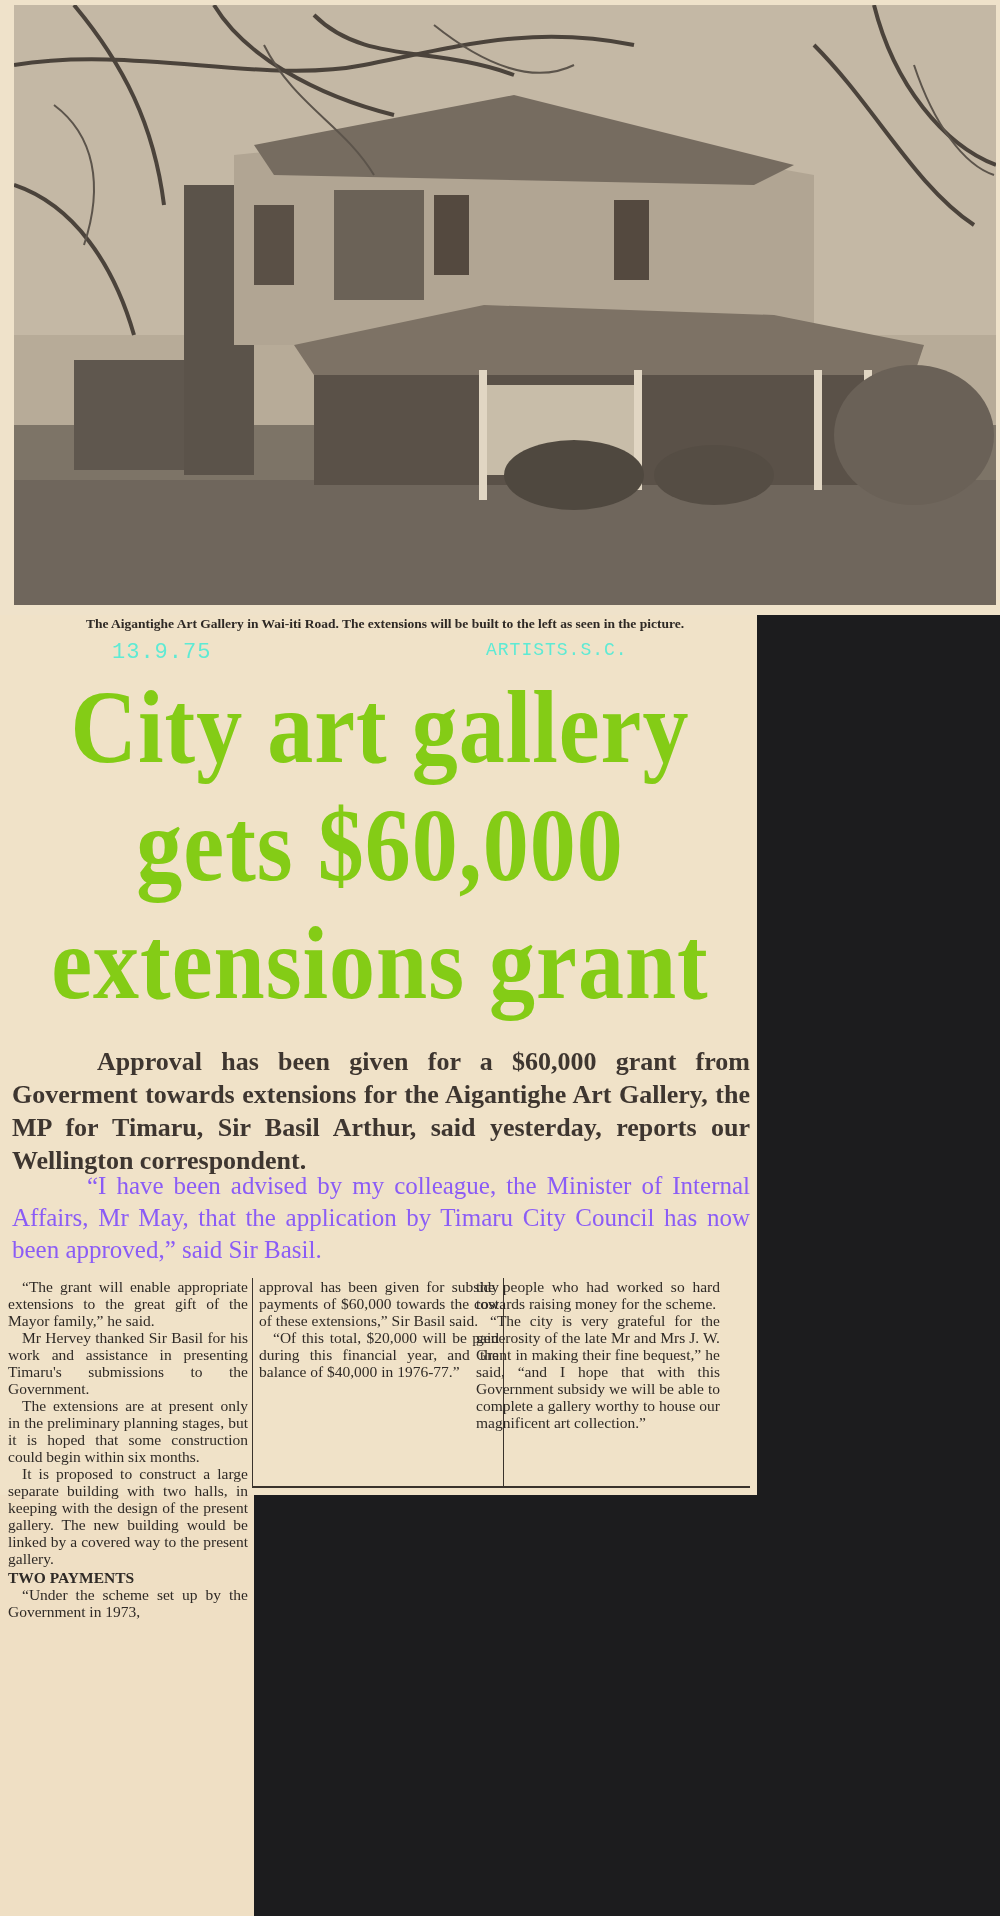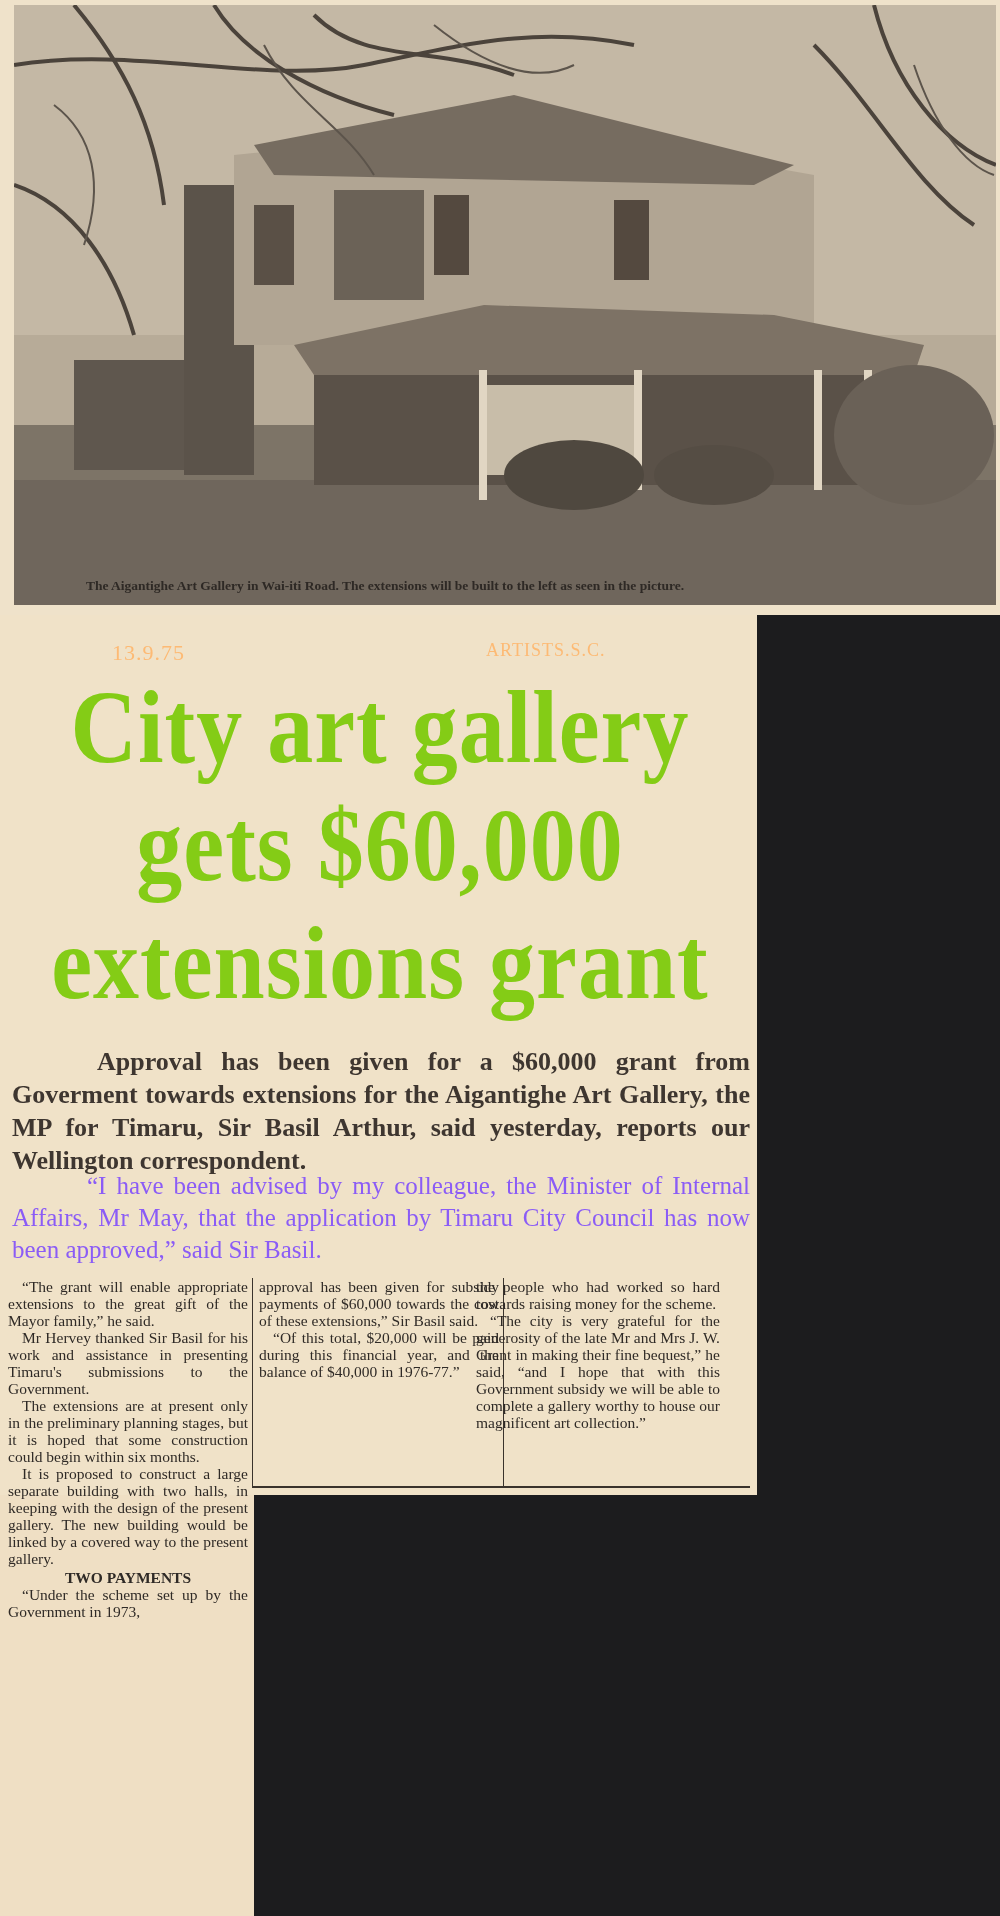--- a/index.html
+++ b/index.html
@@ -20,27 +20,27 @@
   .paper-col1 {
     position: absolute; left: 0; top: 1495px; width: 254px; height: 421px;
     background: #efdfc4;
   }
   .photo {
     position: absolute; left: 14px; top: 5px; width: 982px; height: 600px;
     background: #8e8376; overflow: hidden;
   }
   .photo svg { display: block; }
   .caption {
-    position: absolute; left: 20px; top: 578px; width: 730px;
+    position: absolute; left: 20px; top: 616px; width: 730px;
     font-family: "Liberation Serif", serif; font-weight: bold;
     font-size: 13.5px; line-height: 16px; text-align: center; color: #2e2925;
   }
   .hand {
-    position: absolute; font-family: Liberation Serif, serif;
-    font-size: 20px; color: #fdba74; letter-spacing: 1px;
+    position: absolute; font-family: Liberation Mono, monospace;
+    font-size: 20px; color: #5eead4; letter-spacing: 1px;
   }
   .hand-date { left: 112px; top: 640px; font-size: 22px; }
   .hand-note { left: 486px; top: 640px; font-size: 18px; }
   .headline {
     position: absolute; left: 10px; top: 668px; width: 740px;
     font-family: "Liberation Serif", serif; font-weight: bold;
     color: #84cc16; text-align: center;
     font-size: 92px; line-height: 118px; letter-spacing: 1px;
   }
   .headline div { transform: scaleY(1.12); }
@@ -62,21 +62,21 @@
   .col p { margin: 0; text-indent: 14px; }
   .col1 { left: 8px; width: 240px; }
   .col2 { left: 259px; width: 240px; }
   .col3 { left: 476px; width: 244px; }
   .col-rule { position: absolute; width: 1px; background: #3a332c; }
   .bottom-rule {
     position: absolute; left: 253px; top: 1486px; width: 497px; height: 2px;
     background: #3a332c;
   }
   .subhead {
-    text-align: center; font-weight: bold; text-indent: 0 !important;
+    font-weight: bold; text-indent: 0 !important;
     margin-top: 2px !important;
   }
 </style>
 </head>
 <body>
 
 <div class="paper-top"></div>
 <div class="paper-article"></div>
 <div class="paper-col1"></div>
 

